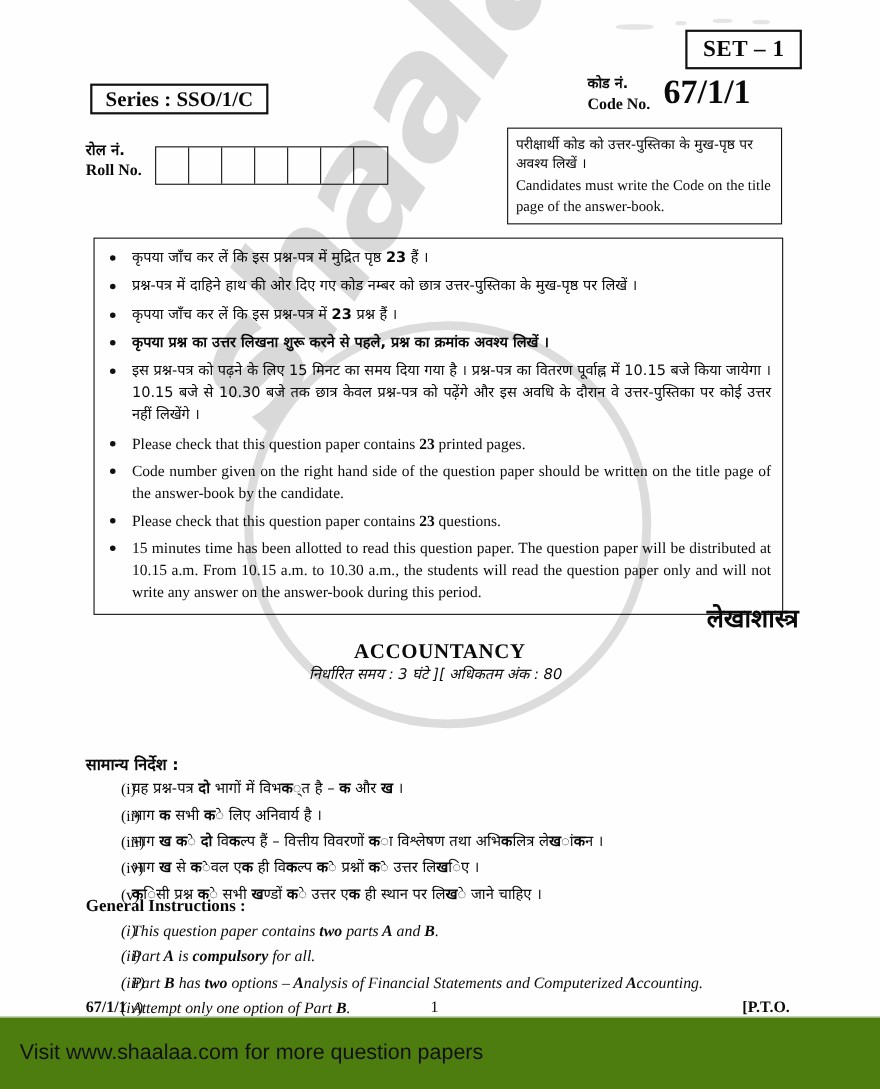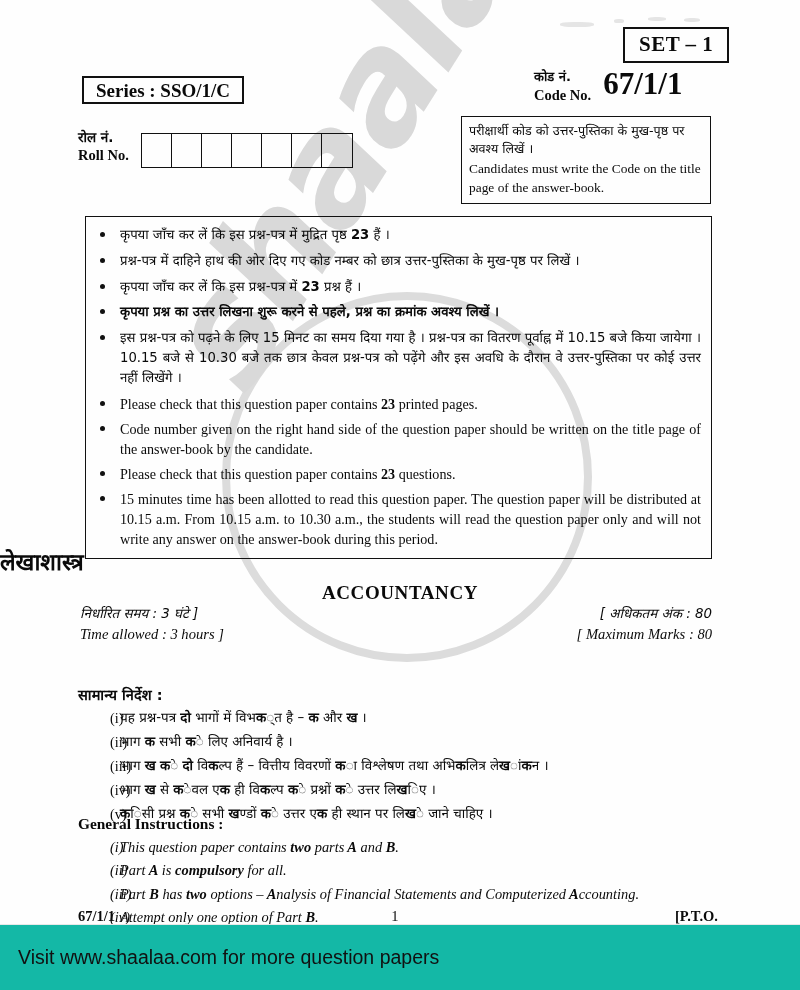--- a/index.html
+++ b/index.html
@@ -195,42 +195,42 @@
     font-size: 13.2px;
     line-height: 1.5;
     margin-bottom: 6px;
   }
   #instr-box li.bold { font-weight: bold; }
 
   
   #title-hi {
     position: absolute;
     left: 0; top: 545px; width: 726px;
-    text-align: left;
+    text-align: right;
     font-family: "DejaVu Sans", sans-serif;
     font-weight: bold;
     font-size: 23px;
   }
   #title-en {
     position: absolute;
     left: 0; top: 582px; width: 800px;
     text-align: center;
     font-weight: bold;
     font-size: 19px;
     letter-spacing: .6px;
   }
 
   
   #meta-rows {
     position: absolute;
     left: 80px; top: 604px; width: 632px;
   }
   .meta-row {
     display: flex;
-    justify-content: space-between;
+    justify-content: center;
     font-style: italic;
     font-size: 14.6px;
     line-height: 1.5;
   }
   .meta-row .hi {
     font-family: "DejaVu Sans", sans-serif;
     font-style: italic;
     font-size: 13.4px;
   }
 
@@ -284,21 +284,21 @@
     font-weight: bold;
     font-size: 14.5px;
   }
   #footer .mid { font-weight: normal; }
 
   
   #banner {
     position: absolute;
     left: 0; top: 924px;
     width: 800px; height: 66px;
-    background: #14b8a6;
+    background: #4d7c0f;
     border-top: 1px solid #e8e8e8;
     display: flex;
     align-items: center;
     z-index: 5;
   }
   #banner-text {
     padding-left: 18px;
     font-family: "Liberation Sans", sans-serif;
     font-size: 19.5px;
     color: #111;
@@ -373,24 +373,20 @@
     </div>
 
     <div id="title-hi">लेखाशास्त्र</div>
     <div id="title-en">ACCOUNTANCY</div>
 
     <div id="meta-rows">
       <div class="meta-row">
         <span class="hi">निर्धारित समय : 3 घंटे ]</span>
         <span class="hi">[ अधिकतम अंक : 80</span>
       </div>
-      <div class="meta-row">
-        <span>Time allowed : 3 hours ]</span>
-        <span>[ Maximum Marks : 80</span>
-      </div>
     </div>
 
     <div id="gi-hi">
       <div class="gi-heading hi">सामान्य निर्देश :</div>
       <ul class="gi-list" id="gi-hi-list">
           <li class="gi-item">
             <span class="num">(i)</span>
             <span class="txt">यह प्रश्न-पत्र <b>दो</b> भागों में विभ<b>क</b>्त है – <b>क</b> और <b>ख</b> ।</span>
           </li>
           <li class="gi-item">

